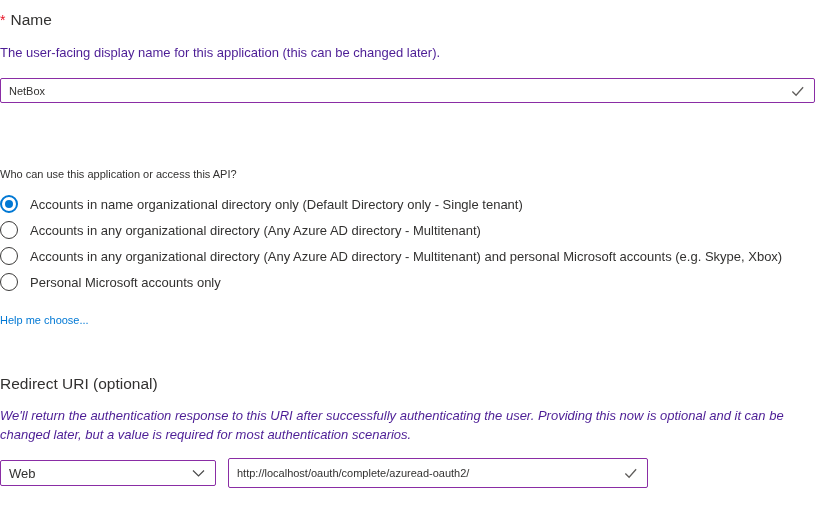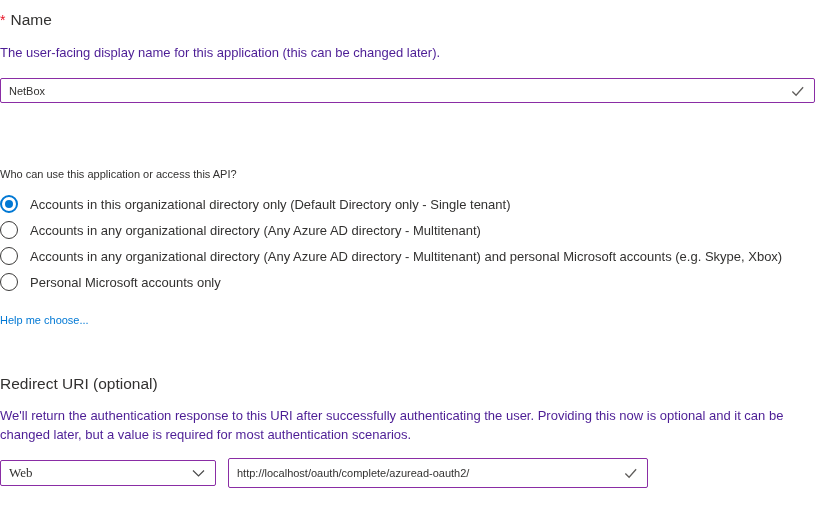--- a/index.html
+++ b/index.html
@@ -106,41 +106,41 @@
     margin-top: 19px;
     font-size: 11px;
     color: #0078d4;
     text-decoration: none;
     cursor: pointer;
   }
   .redirect-title { margin-top: 47px; }
   .redirect-desc {
     margin-top: 13px;
     max-width: 800px;
+    font-style: italic;
   }
   .uri-row {
     display: flex;
     align-items: center;
     margin-top: 14px;
   }
   .platform-select {
     box-sizing: border-box;
     width: 216px;
     height: 26px;
     border: 1.5px solid #8a2da5;
     border-radius: 2px;
     background: #fff;
     display: flex;
     align-items: center;
     justify-content: space-between;
     padding: 0 10px 0 8px;
     font-size: 13px;
     color: #323130;
     cursor: pointer;
-    font-family: Liberation Serif, serif;
   }
   .uri-input-wrap {
     position: relative;
     margin-left: 12px;
     width: 420px;
   }
   .uri-input-wrap .text-input { height: 30px; }
   .icon { line-height: 0; }
 </style>
 </head>
@@ -163,21 +163,21 @@
   </div>
 
   <div class="spacer-lg"></div>
 
   
   <div class="question-text">Who can use this application or access this API?</div>
 
   <div class="radio-group">
     <div class="radio-row">
       <span class="radio-circle selected"></span>
-      <span class="radio-label">Accounts in this organizational directory only (Default Directory only - Single tenant)</span>
+      <span class="radio-label">Accounts in name organizational directory only (Default Directory only - Single tenant)</span>
     </div>
     <div class="radio-row">
       <span class="radio-circle"></span>
       <span class="radio-label">Accounts in any organizational directory (Any Azure AD directory - Multitenant)</span>
     </div>
     <div class="radio-row">
       <span class="radio-circle"></span>
       <span class="radio-label">Accounts in any organizational directory (Any Azure AD directory - Multitenant) and personal Microsoft accounts (e.g. Skype, Xbox)</span>
     </div>
     <div class="radio-row">

